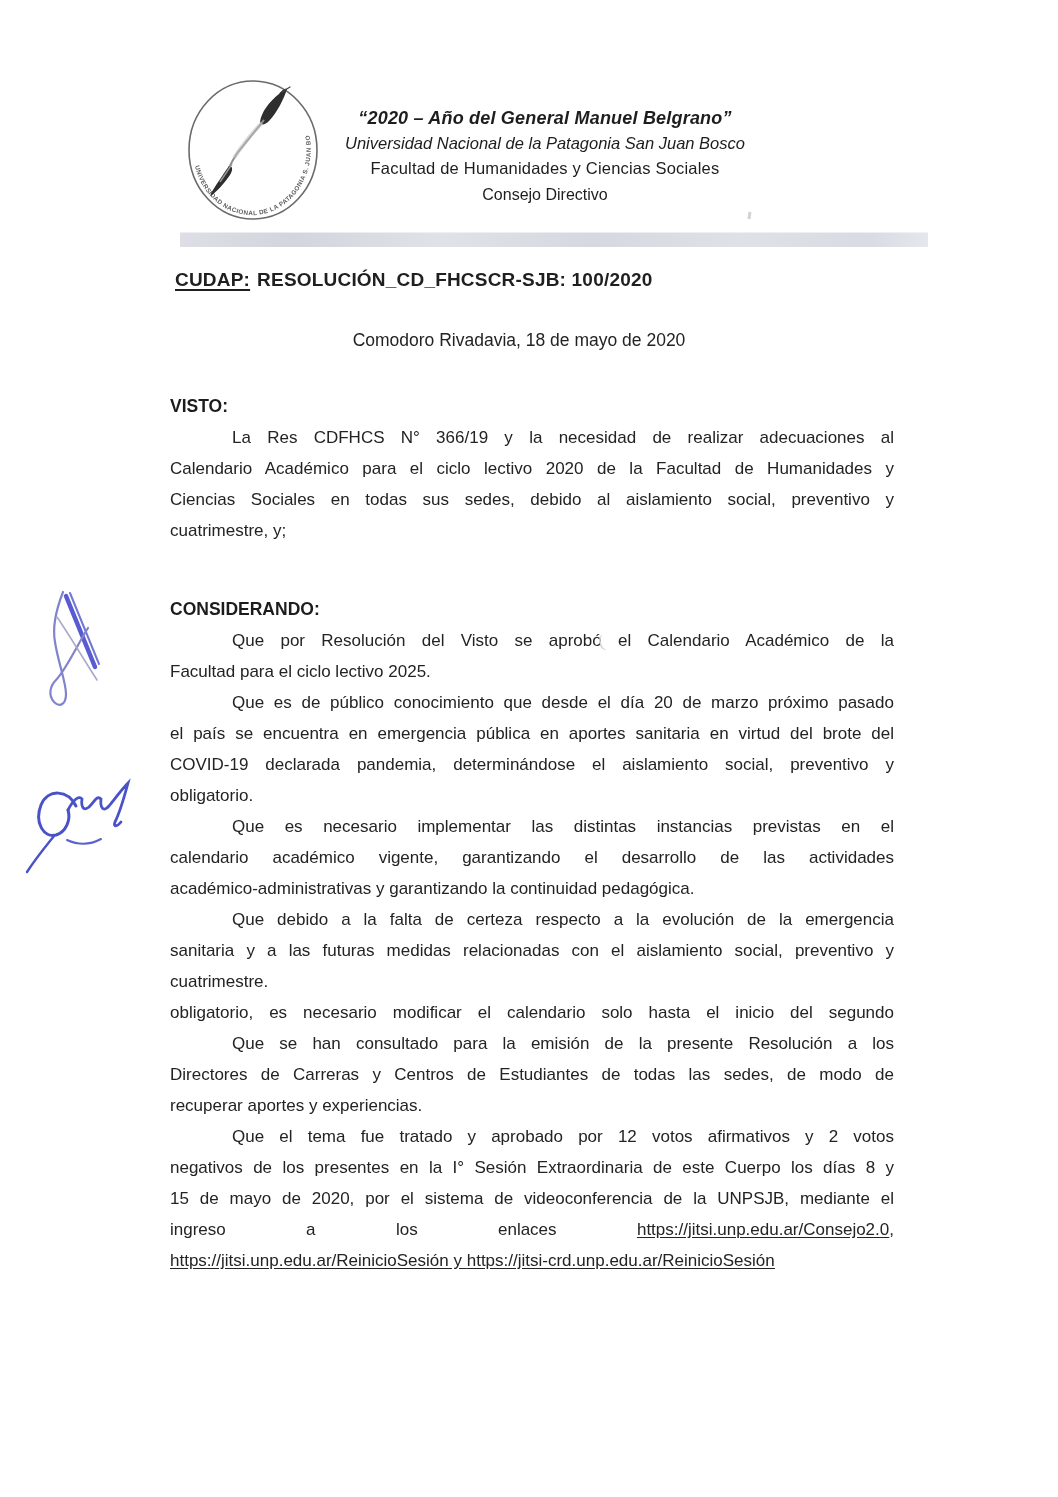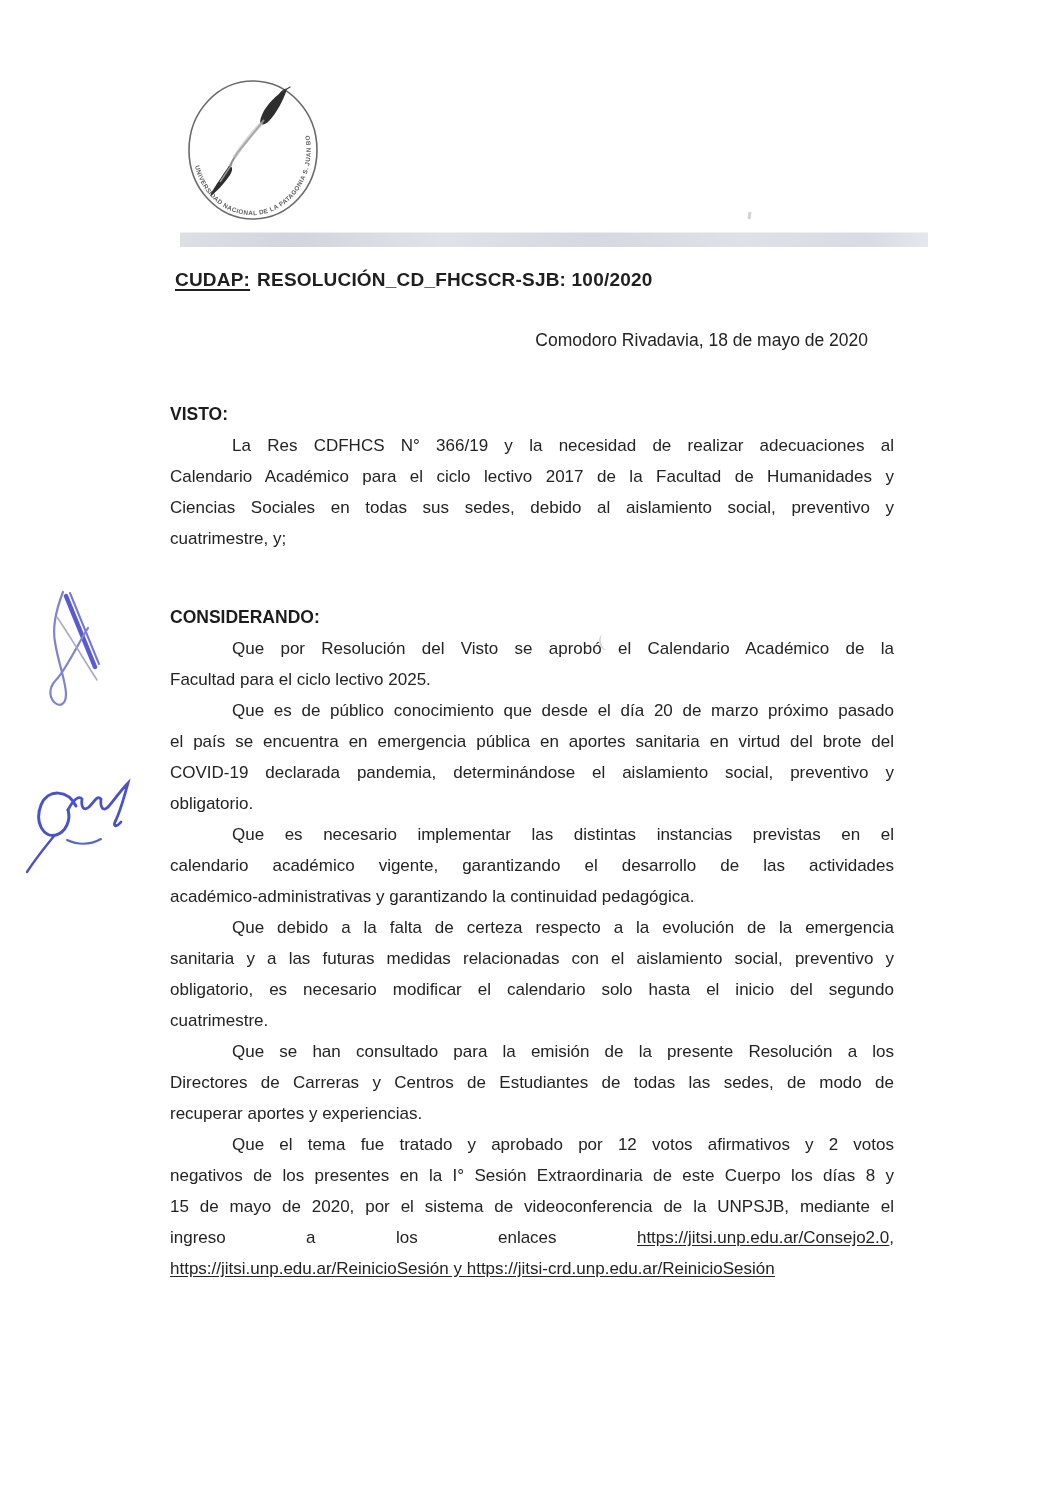--- a/index.html
+++ b/index.html
@@ -15,27 +15,27 @@
   .hl3{font-size:16.5px;line-height:25px;letter-spacing:.2px;}
   .hl4{font-size:16px;line-height:27px;}
   .gray-bar{
     position:absolute;left:180px;top:232px;width:748px;height:15px;border-radius:1px;
     background:linear-gradient(90deg,#dedee6 0%,#d4d4de 15%,#e1e1e9 35%,#d7d7e1 55%,#e0e0e8 75%,#dadae4 92%,#e6e6ee 100%);
     box-shadow:inset 0 1px 0 rgba(255,255,255,.5);
   }
   
   .cudap{position:absolute;left:175px;top:269px;font-size:19px;font-weight:bold;color:#1f1f1f;letter-spacing:.2px;}
   .cudap-label{text-decoration:underline;text-decoration-thickness:2px;text-underline-offset:3px;margin-right:7px;margin-top:32px;}
-  .dateline{position:absolute;left:170px;top:330px;width:698px;text-align:right;font-size:17.5px;}
+  .dateline{position:absolute;left:170px;top:330px;width:698px;text-align:center;font-size:17.5px;}
   
   .body-text{position:absolute;left:170px;top:391px;width:724px;font-size:17px;line-height:31px;}
   .ln{height:31px;overflow:hidden;text-align:justify;text-align-last:justify;}
   .ln.last{text-align-last:left;}
   .ln.indent{text-indent:62px;}
-  .heading{font-weight:bold;font-size:17.5px;text-align-last:left;color:#1c1c1c;margin-top:8px;}
+  .heading{font-weight:bold;font-size:17.5px;text-align-last:left;color:#1c1c1c;}
   .considerando-gap{margin-top:48px;}
   .doc-link{color:#232323;text-decoration:underline;text-underline-offset:2px;}
   .underlined-line{text-decoration:underline;text-underline-offset:2px;}
   
   .sig1{position:absolute;left:36px;top:588px;width:76px;height:124px;}
   .sig2{position:absolute;left:22px;top:778px;width:122px;height:106px;}
   
   .speck1{position:absolute;left:748px;top:212px;width:3px;height:7px;background:#c6c6cc;transform:rotate(8deg);opacity:.8;}
   .speck2{position:absolute;left:599px;top:634px;width:10px;height:16px;border-left:2px solid #d6d6da;border-radius:50%;transform:rotate(-12deg);}
 </style>
@@ -55,35 +55,41 @@
     <g>
       <path d="M97 18 C99 15 103 12 105 13 C102 23 94 38 87 45 C83 49 79 50 78 46 C79 36 88 25 97 18 Z" fill="#2e2e2e"></path>
       <path d="M100 16 L108 11" stroke="#444" stroke-width="1.2" fill="none" stroke-linecap="round"></path>
       <path d="M82 44 C74 54 64 66 56 76 C52 82 49 87 47 92" stroke="#8b8b8b" stroke-width="2" fill="none"></path>
       <path d="M80 47 C70 57 60 70 52 82" stroke="#c2c2c2" stroke-width="4" fill="none" opacity="0.55"></path>
       <path d="M47 90 C42 97 36 106 31 114 C29 117 28 119 29 120 C34 116 42 108 48 99 C51 94 51 90 47 90 Z" fill="#2e2e2e"></path>
       <path d="M50 88 C46 94 42 100 38 106" stroke="#9a9a9a" stroke-width="1.4" fill="none"></path>
     </g>
   </svg>
 
+  <div class="header-text">
+    <div class="hl1">“2020 – Año del General Manuel Belgrano”</div>
+    <div class="hl2">Universidad Nacional de la Patagonia San Juan Bosco</div>
+    <div class="hl3">Facultad de Humanidades y Ciencias Sociales</div>
+    <div class="hl4">Consejo Directivo</div>
+  </div>
 
   <div class="gray-bar"></div>
 
   <div class="cudap">
     <span class="cudap-label">CUDAP:</span><span>RESOLUCIÓN_CD_FHCSCR-SJB: 100/2020</span>
   </div>
 
   <div class="dateline">Comodoro Rivadavia, 18 de mayo de 2020</div>
 
   <div class="body-text">
     <div class="ln heading">VISTO:</div>
 
     <div>
       <div class="ln indent">La Res CDFHCS N° 366/19 y la necesidad de realizar adecuaciones al</div>
-      <div class="ln">Calendario Académico para el ciclo lectivo 2017 de la Facultad de Humanidades y</div>
+      <div class="ln">Calendario Académico para el ciclo lectivo 2020 de la Facultad de Humanidades y</div>
       <div class="ln">Ciencias Sociales en todas sus sedes, debido al aislamiento social, preventivo y</div>
       <div class="ln last">cuatrimestre, y;</div>
     </div>
 
     <div class="ln heading considerando-gap">CONSIDERANDO:</div>
 
     <div>
       <div class="ln indent">Que por Resolución del Visto se aprobó el Calendario Académico de la</div>
       <div class="ln last">Facultad para el ciclo lectivo 2025.</div>
     </div>
@@ -97,22 +103,22 @@
 
     <div>
       <div class="ln indent">Que es necesario implementar las distintas instancias previstas en el</div>
       <div class="ln">calendario académico vigente, garantizando el desarrollo de las actividades</div>
       <div class="ln last">académico-administrativas y garantizando la continuidad pedagógica.</div>
     </div>
 
     <div>
       <div class="ln indent">Que debido a la falta de certeza respecto a la evolución de la emergencia</div>
       <div class="ln">sanitaria y a las futuras medidas relacionadas con el aislamiento social, preventivo y</div>
+      <div class="ln last">cuatrimestre.</div>
       <div class="ln">obligatorio, es necesario modificar el calendario solo hasta el inicio del segundo</div>
-      <div class="ln last">cuatrimestre.</div>
     </div>
 
     <div>
       <div class="ln indent">Que se han consultado para la emisión de la presente Resolución a los</div>
       <div class="ln">Directores de Carreras y Centros de Estudiantes de todas las sedes, de modo de</div>
       <div class="ln last">recuperar aportes y experiencias.</div>
     </div>
 
     <div>
       <div class="ln indent">Que el tema fue tratado y aprobado por 12 votos afirmativos y 2 votos</div>

